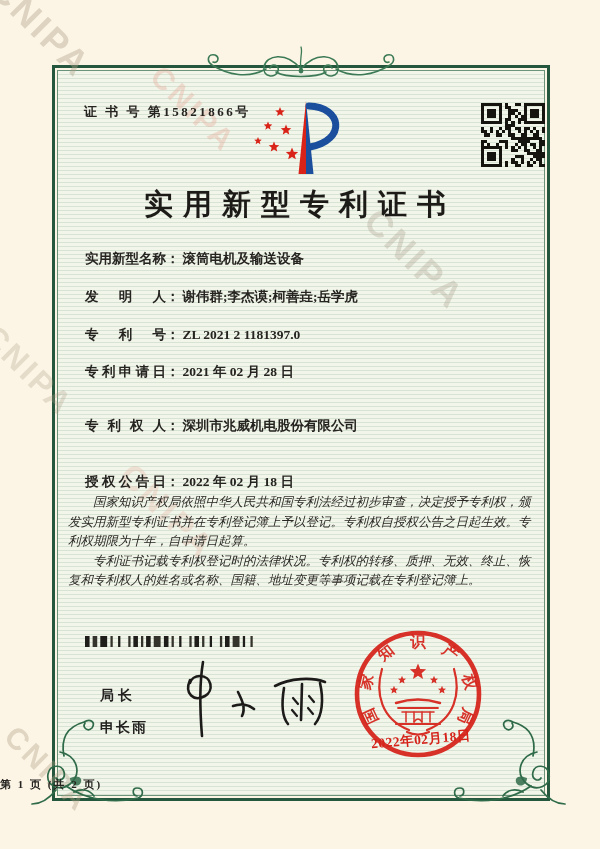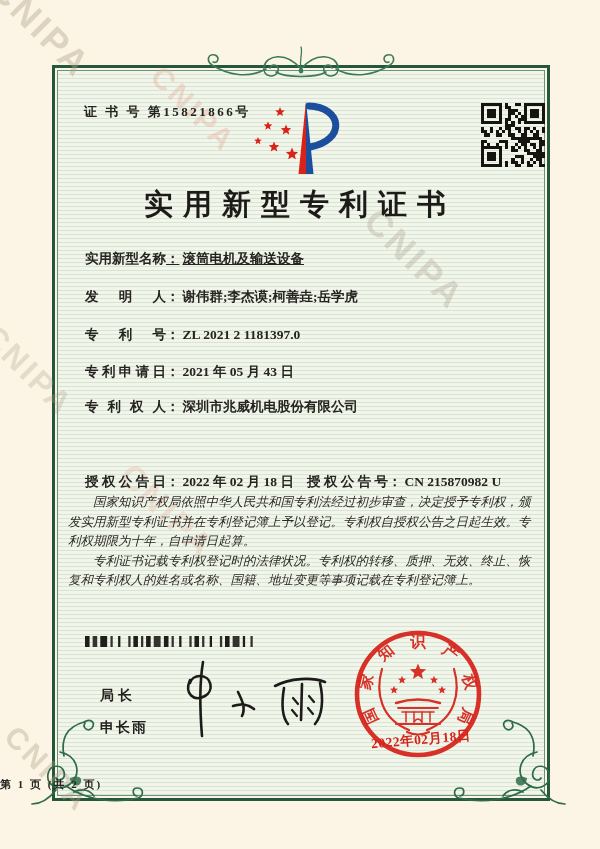--- a/index.html
+++ b/index.html
@@ -341,41 +341,38 @@
         <rect x="12" y="20" width="1" height="1" fill="#15140f"></rect>
         <rect x="15" y="20" width="1" height="1" fill="#15140f"></rect>
         <rect x="16" y="20" width="1" height="1" fill="#15140f"></rect>
         <rect x="19" y="20" width="1" height="1" fill="#15140f"></rect>
         <rect x="20" y="20" width="1" height="1" fill="#15140f"></rect>
       </svg>
   </div>
 
   <div class="abs title">实用新型专利证书</div>
 
-  <div class="fieldrow" style="top:249px;text-decoration:underline;">
+  <div class="fieldrow" style="top:249px;">
     <span class="flabel">实用新型名称</span><span>：</span><span class="fvalue">滚筒电机及输送设备</span>
   </div>
   <div class="fieldrow" style="top:287px;">
     <span class="flabel">发明人</span><span>：</span><span class="fvalue">谢伟群;李杰谟;柯善垚;岳学虎</span>
   </div>
   <div class="fieldrow" style="top:325px;">
     <span class="flabel">专利号</span><span>：</span><span class="fvalue">ZL 2021 2 1181397.0</span>
   </div>
   <div class="fieldrow" style="top:362px;">
-    <span class="flabel">专利申请日</span><span>：</span><span class="fvalue">2021 年 05 月 43 日</span>
-  </div>
-  <div class="fieldrow" style="top:397px;">
+    <span class="flabel">专利申请日</span><span>：</span><span class="fvalue">2021 年 02 月 28 日</span>
+  </div>
+  <div class="fieldrow" style="top:416px;">
     <span class="flabel">专利权人</span><span>：</span><span class="fvalue">深圳市兆威机电股份有限公司</span>
   </div>
   <div class="fieldrow" style="top:472px;">
     <span>
       <span class="flabel">授权公告日</span><span>：</span><span class="fvalue">2022 年 02 月 18 日</span>
-    </span>
-    <span class="g2">
-      <span class="flabel">授权公告号</span><span>：</span><span class="fvalue">CN 215870982 U</span>
     </span>
   </div>
 
   <div class="abs legal">
     <p>国家知识产权局依照中华人民共和国专利法经过初步审查，决定授予专利权，颁发实用新型专利证书并在专利登记簿上予以登记。专利权自授权公告之日起生效。专利权期限为十年，自申请日起算。</p>
     <p>专利证书记载专利权登记时的法律状况。专利权的转移、质押、无效、终止、恢复和专利权人的姓名或名称、国籍、地址变更等事项记载在专利登记簿上。</p>
   </div>
 
   <div class="abs barcode">
     <svg width="168" height="11" viewBox="0 0 168 11">

